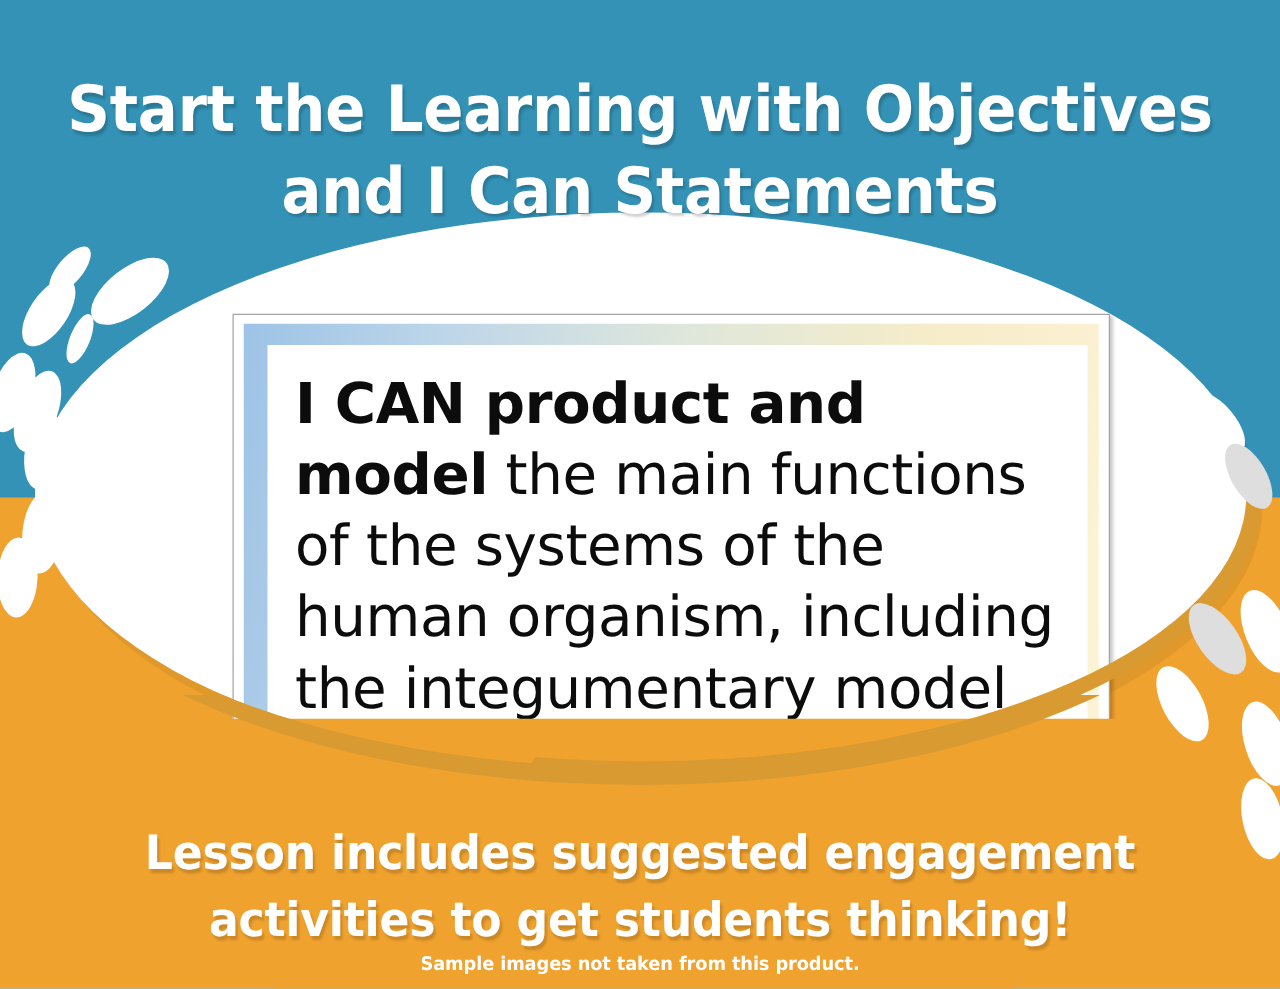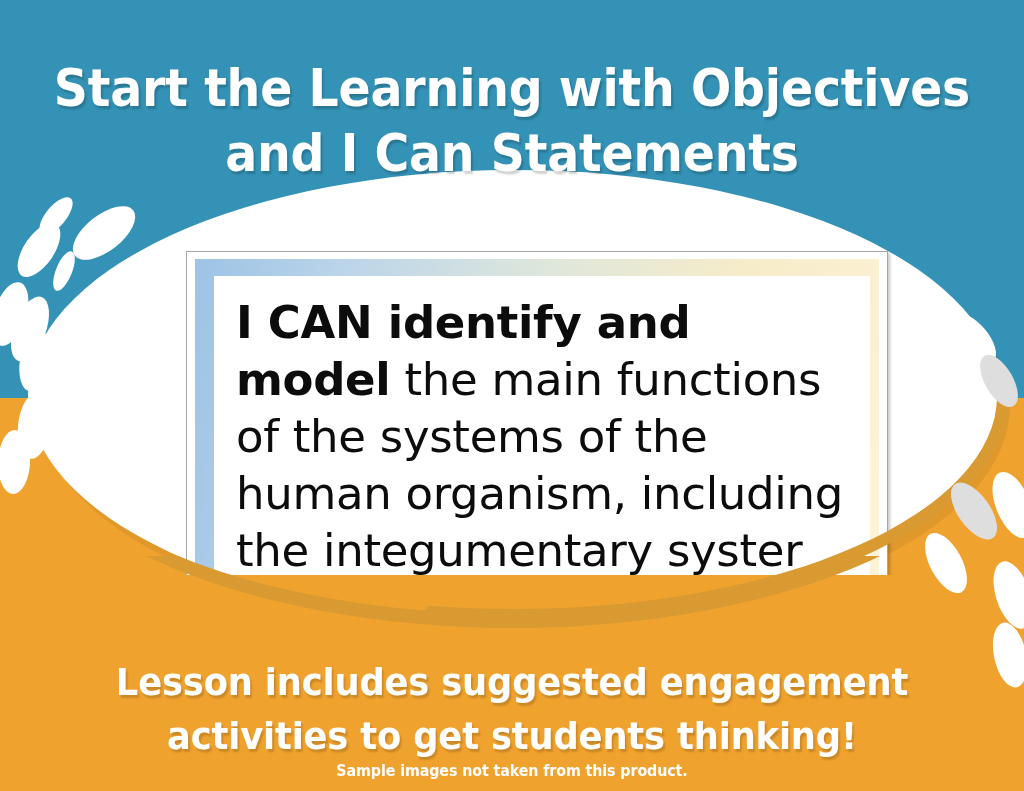--- a/index.html
+++ b/index.html
@@ -188,21 +188,21 @@
       <div class="blob" style="left: -2px; top: 430px; width: 32px; height: 64px; transform: rotate(2deg);"></div>
       <div class="blob" style="left: 56px; top: 250px; width: 16px; height: 42px; transform: rotate(22deg);"></div>
       <div class="blob" style="left: 46px; top: 193px; width: 20px; height: 46px; transform: rotate(40deg);"></div>
     </div>
 
   <div id="oval"></div>
 
   <div id="card">
     <div id="card-gradient-frame">
       <div id="card-inner">
-        <div id="card-text"><span class="strong">I CAN identify and model</span><span> the main functions of the systems of the human organism, including the integumentary syster</span></div>
+        <div id="card-text"><span class="strong">I CAN product and model</span><span> the main functions of the systems of the human organism, including the integumentary model</span></div>
       </div>
     </div>
   </div>
 
   <div class="oval-bottom-mask"></div>
   <div class="oval-right-shade"></div>
   <div class="oval-bottom-shade"></div>
 
   <div id="blob-layer-front">
       <div class="blob" style="left: 960px; top: 308px; width: 28px; height: 60px; transform: rotate(-40deg);"></div>

